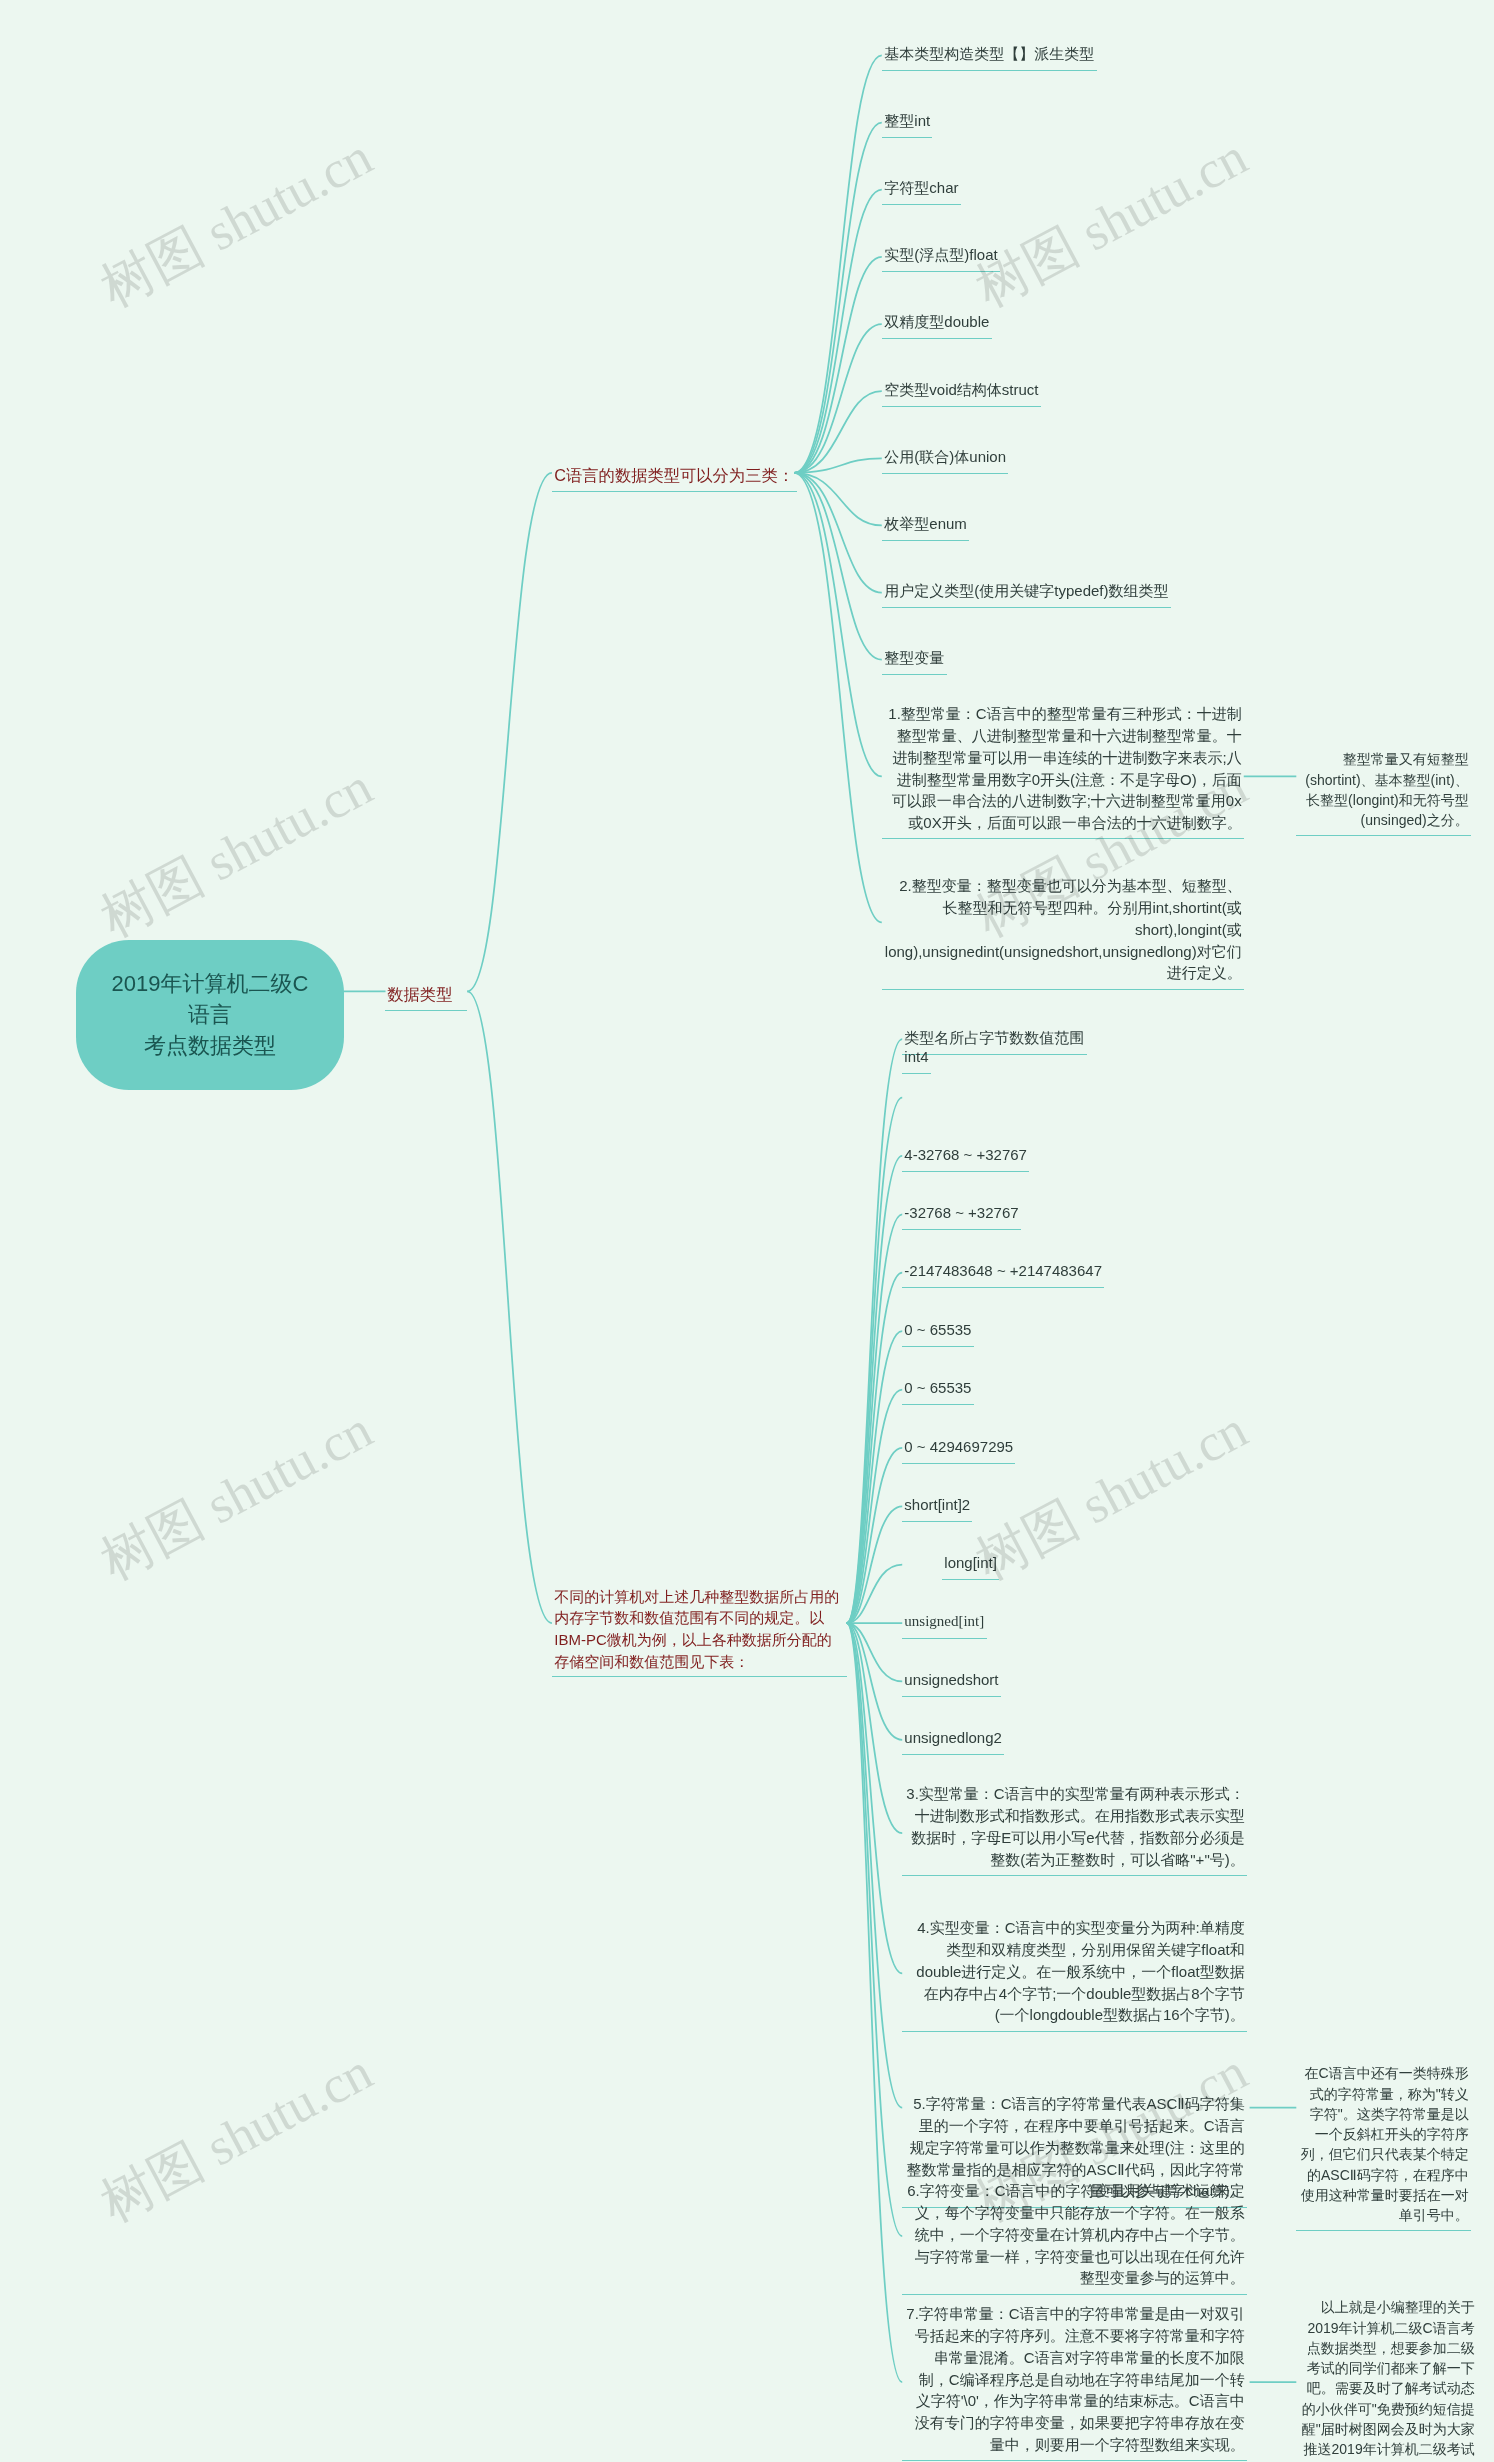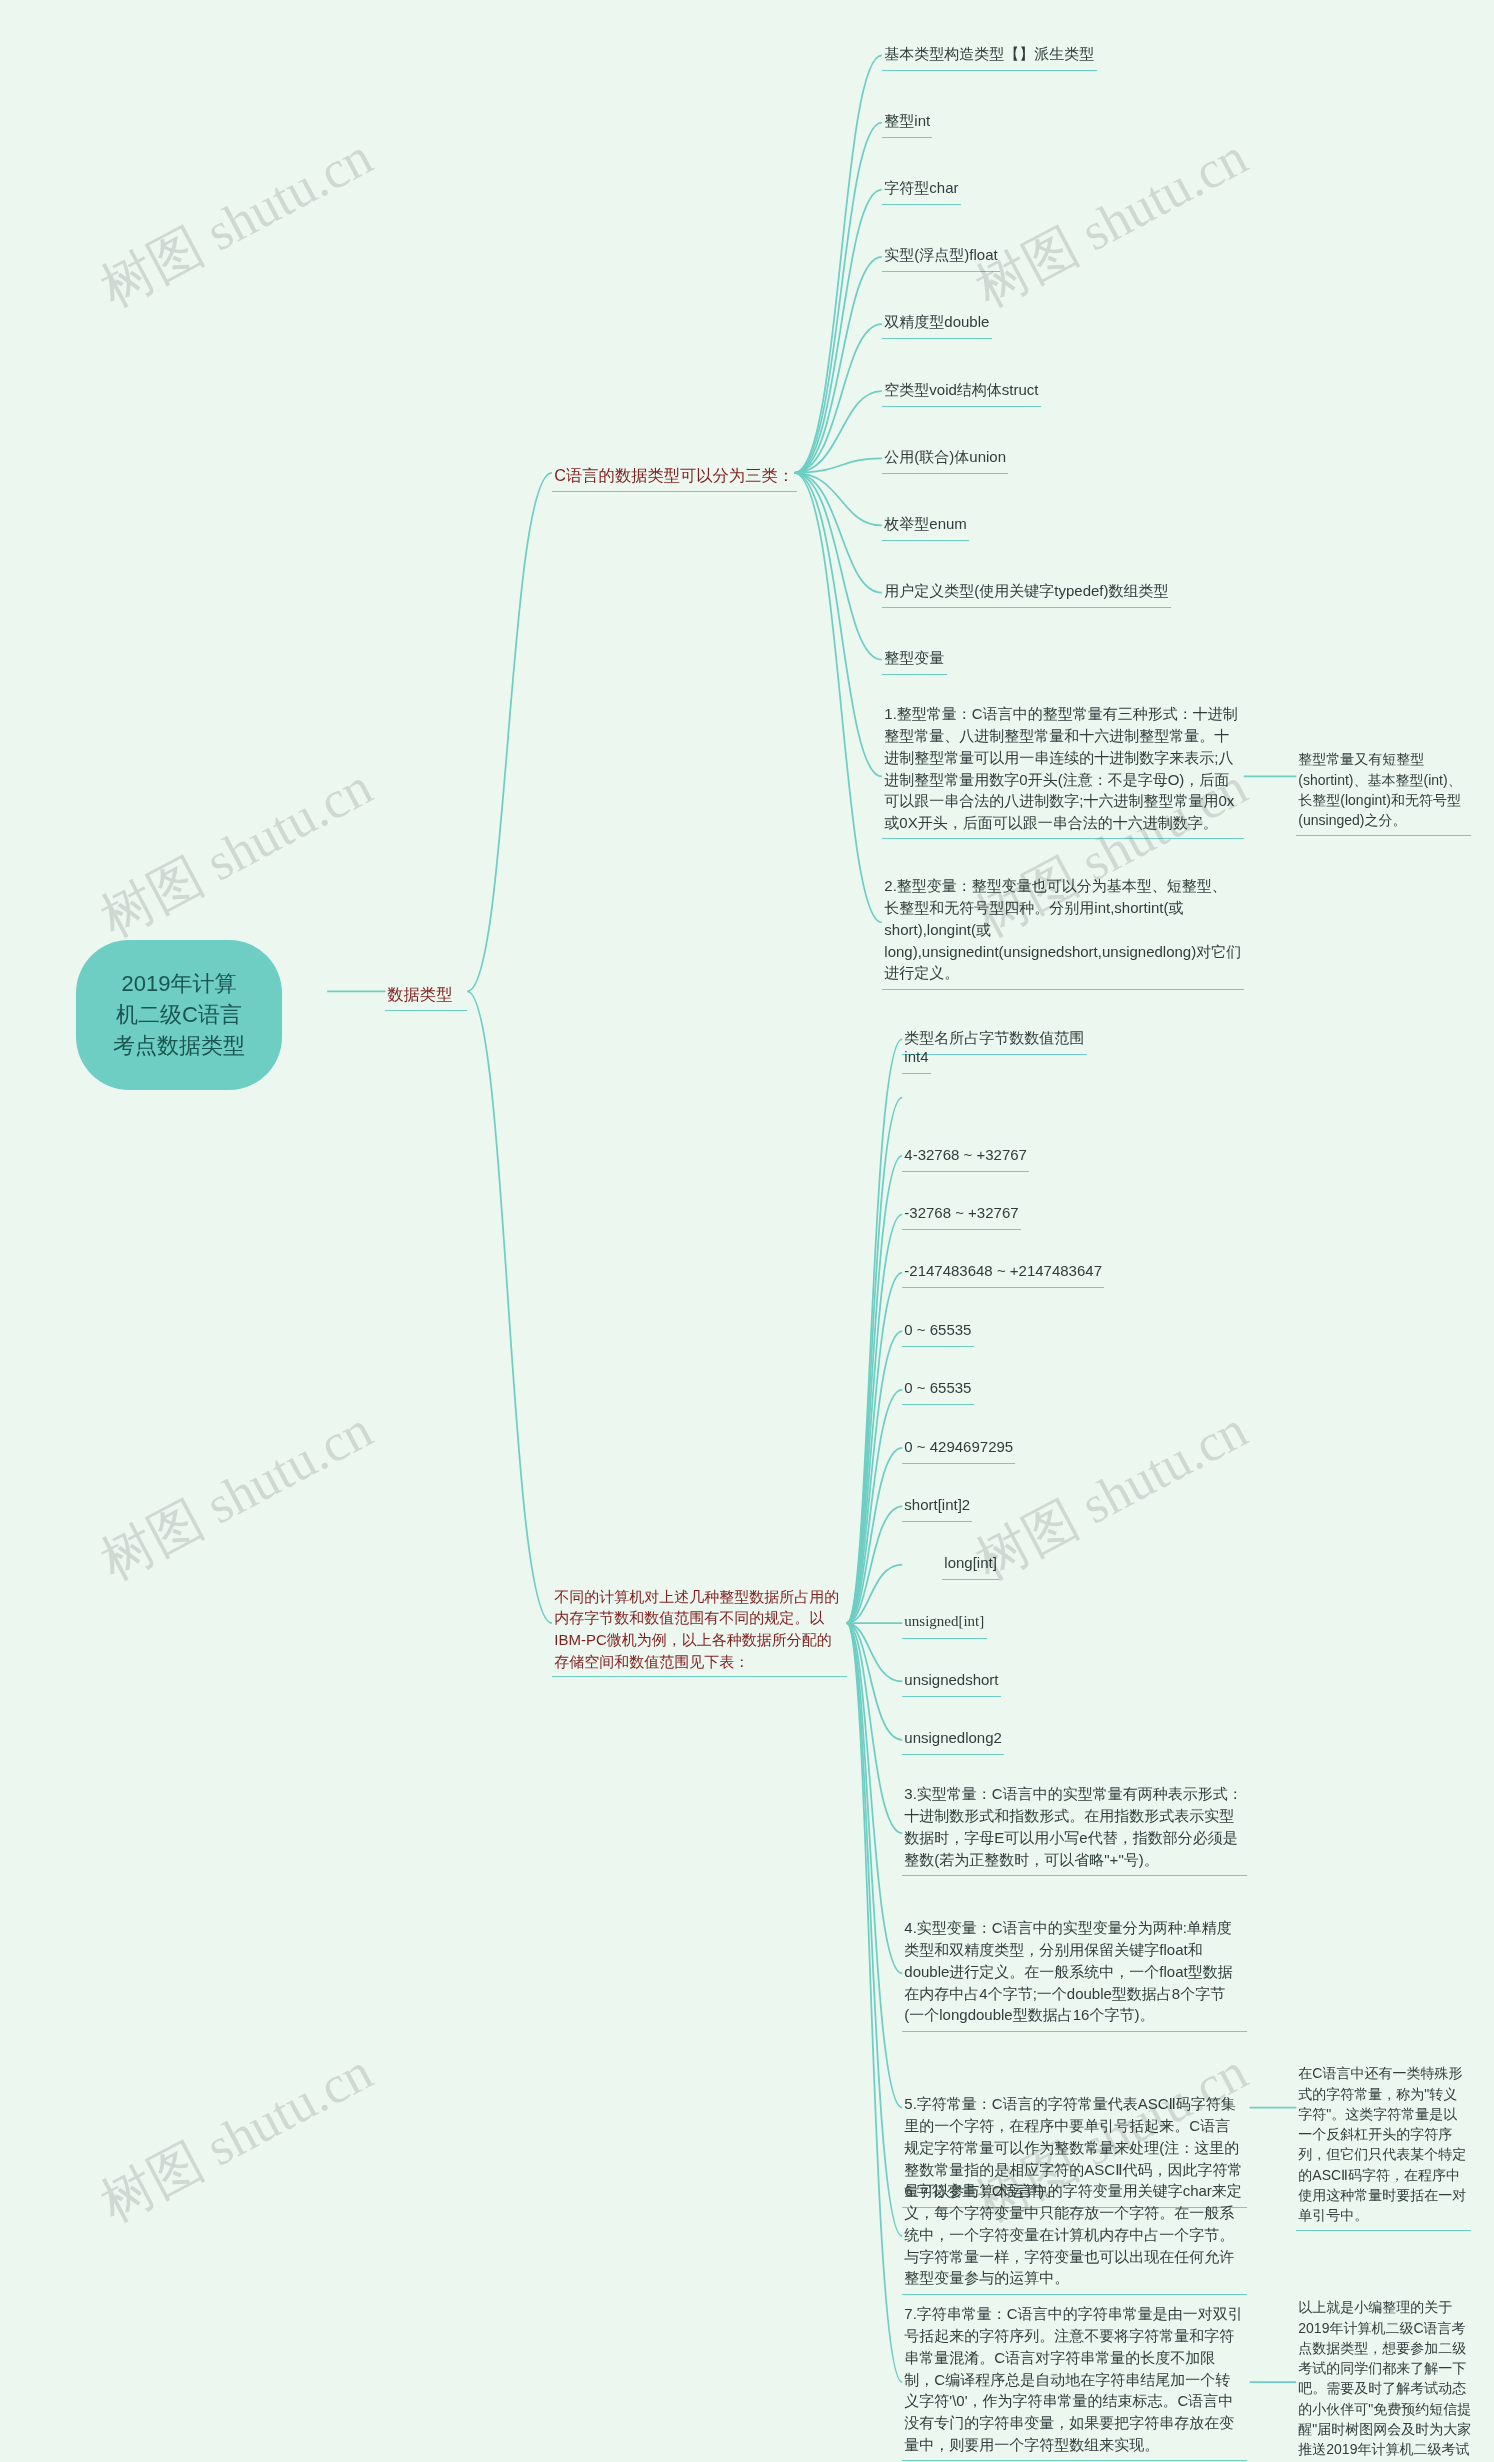--- a/index.html
+++ b/index.html
@@ -41,20 +41,21 @@
     border-bottom: 1.8px solid #6ecec4;
     padding: 3.5px 2.3px;
     font-size: 16.3px;
     color: #7f1d1d;
   }
   .leaf {
     border-bottom: 1.8px solid #6ecec4;
     padding: 2.3px 2.3px 4.7px 2.3px;
     font-size: 15px;
     color: #2f3e3b;
+    text-align: right;
   }
   .leaf.wide { max-width: 362px; }
   .leaf.narrow { max-width: 210px; }
   .watermark {
     position: absolute;
     font-size: 53px;
     color: rgba(0,0,0,0.12);
     font-family: "STKaiti", "KaiTi", "Microsoft YaHei", serif;
     transform: rotate(-28deg);
     white-space: nowrap;
@@ -107,21 +108,21 @@
     <path d="M 1450 2780 C 1490 2780, 1490 3610, 1545 3610"></path>
     <path d="M 1450 2780 C 1490 2780, 1490 3830, 1545 3830"></path>
     <path d="M 1450 2780 C 1490 2780, 1490 4080, 1545 4080"></path>
 
     <path d="M 2140 3610 C 2185 3610, 2185 3610, 2220 3610"></path>
 
     <path d="M 2140 4080 C 2185 4080, 2185 4080, 2220 4080"></path>
   </g>
 </svg>
 
-<div class="node root" style="left:76px; top:940px; width:206px;">2019年计算机二级C语言
+<div class="node root" style="left:76px; top:940px; width:268px;">2019年计算机二级C语言
 考点数据类型</div>
 
 <div class="node branch" style="left:385px; top:979px; width:82px;">数据类型</div>
 
 <div class="node branch" style="left:552px; top:460px; width:245px;">C语言的数据类型可以分为三类：</div>
 
 <div class="node leaf narrow" style="left:882px; top:41px;  max-width:304px;">基本类型构造类型【】派生类型</div>
 <div class="node leaf narrow" style="left:882px; top:108px;">整型int</div>
 <div class="node leaf narrow" style="left:882px; top:175px;">字符型char</div>
 <div class="node leaf narrow" style="left:882px; top:242px;">实型(浮点型)float</div>

